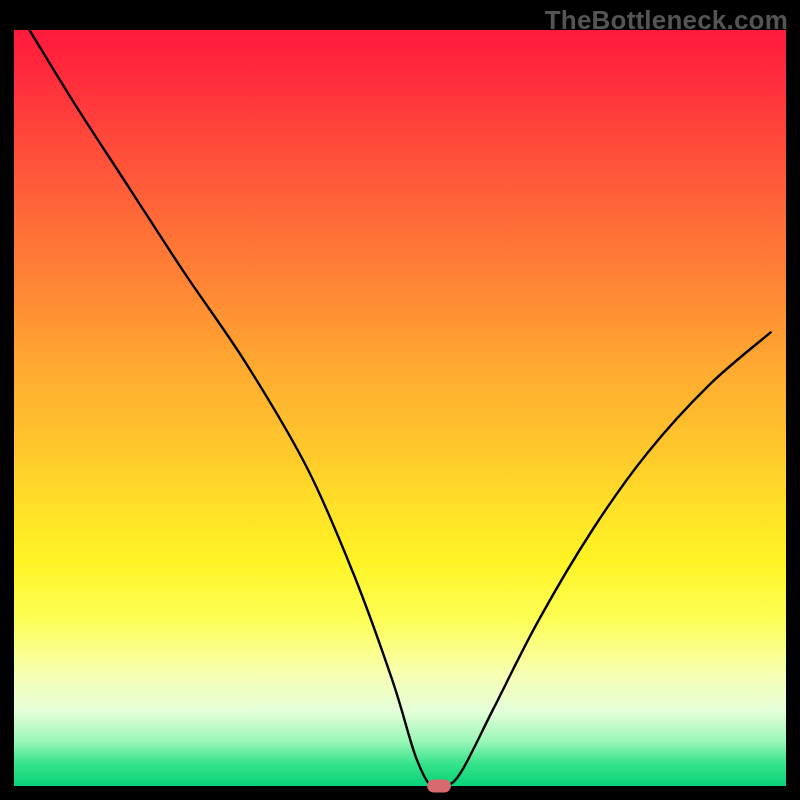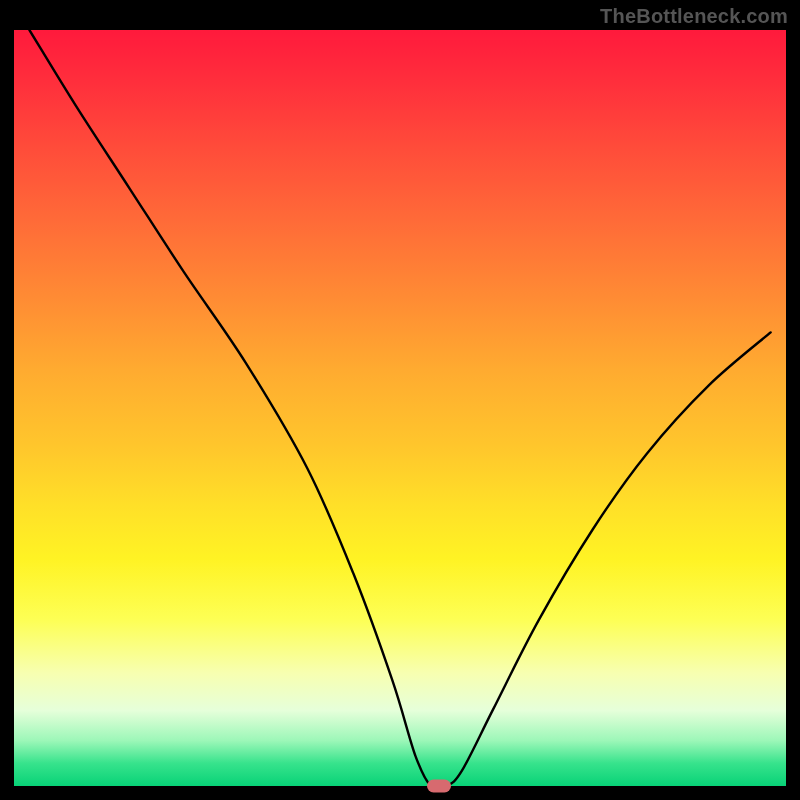--- a/index.html
+++ b/index.html
@@ -15,21 +15,21 @@
     position: relative;
     width: 800px;
     height: 800px;
     background: #000;
   }
   .watermark {
     position: absolute;
     top: 5px;
     right: 12px;
     color: #555;
-    font-size: 20px;
+    font-size: 26px;
     font-weight: 600;
     letter-spacing: 0.2px;
     user-select: none;
   }
   .plot {
     position: absolute;
     left: 14px;
     top: 30px;
     width: 772px;
     height: 756px;

